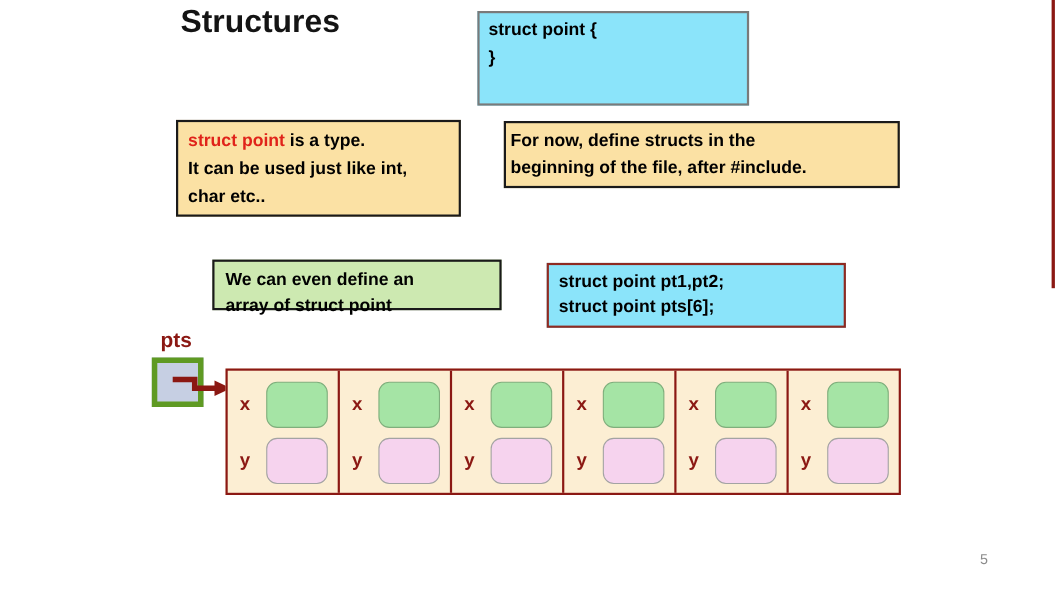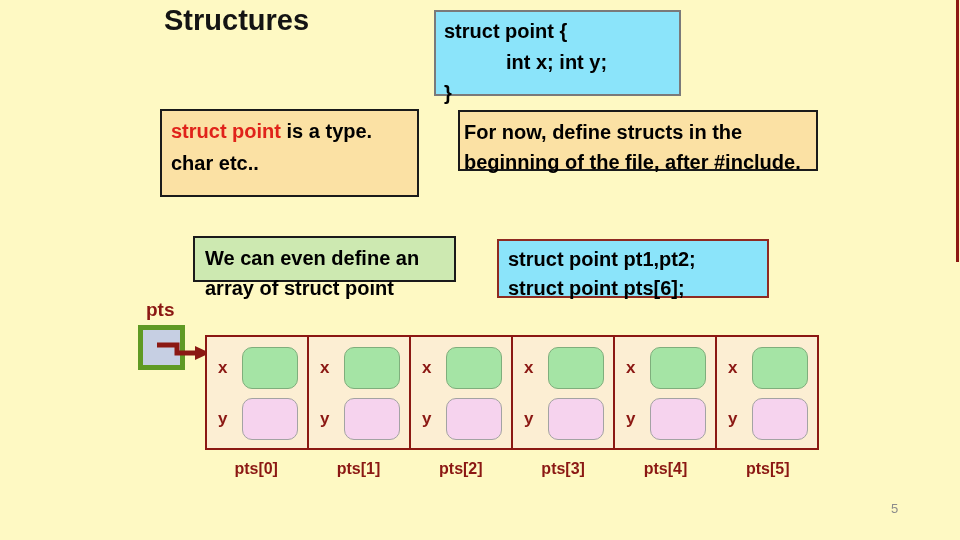--- a/index.html
+++ b/index.html
@@ -1,25 +1,25 @@
 <!DOCTYPE html>
 <html><head>
 <meta charset="utf-8">
 <style>
   html,body { margin:0; padding:0; background:#e9e9e9; }
   .slide {
-    position:relative; width:960px; height:540px; background:#fef9c3;
+    position:relative; width:960px; height:540px; background:#ffffff;
     font-family:"Liberation Sans", sans-serif; overflow:hidden;
     margin:0 auto;
   }
   .title {
     position:absolute; left:164px; top:4px;
     font-size:29px; font-weight:bold; color:#141414; letter-spacing:0px;
   }
-  .box { position:absolute; box-sizing:border-box; font-weight:bold; font-size:20px; color:#000; }
+  .box { position:absolute; box-sizing:border-box; font-weight:bold; font-size:16px; color:#000; }
   .code-box {
     left:434px; top:10px; width:247px; height:86px;
     background:#8BE4FA; border:2px solid #7A7A7A;
     padding:4px 8px; line-height:1.55;
   }
   .code-indent { padding-left:62px; }
   .tan { background:#FBE1A4; border:2px solid #1a1a1a; }
   .note-type { left:160px; top:109px; width:259px; height:88px; padding:5px 9px; line-height:1.58; }
   .note-define { left:458px; top:110px; width:360px; height:61px; padding:5px 4px; line-height:1.5; }
   .note-array {
@@ -60,26 +60,26 @@
 </style>
 </head>
 <body>
 
 <div class="slide">
 
   <div class="title">Structures</div>
 
   <div class="box code-box">
     <div>struct point {</div>
-    <div class="code-indent">int x; int y;</div>
     <div>}</div>
   </div>
 
   <div class="box tan note-type">
     <div><span class="kw-red">struct point</span><span> is a type.</span></div>
+    <div>It can be used just like int,</div>
     <div>char etc..</div>
   </div>
 
   <div class="box tan note-define">
     <div>For now, define structs in the</div>
     <div>beginning of the file, after #include.</div>
   </div>
 
   <div class="box note-array">
     <div>We can even define an</div>
@@ -155,25 +155,17 @@
           <span class="fname">x</span>
           <span class="slot slot-x"></span>
         </div>
       <div class="field">
           <span class="fname">y</span>
           <span class="slot slot-y"></span>
         </div>
     </div>
   </div>
 
-  <div class="cell-labels">
-    <span>pts[0]</span>
-    <span>pts[1]</span>
-    <span>pts[2]</span>
-    <span>pts[3]</span>
-    <span>pts[4]</span>
-    <span>pts[5]</span>
-  </div>
 
   <div class="page-num">5</div>
   <div class="right-bar"></div>
 
 </div>
 
 </body></html>

